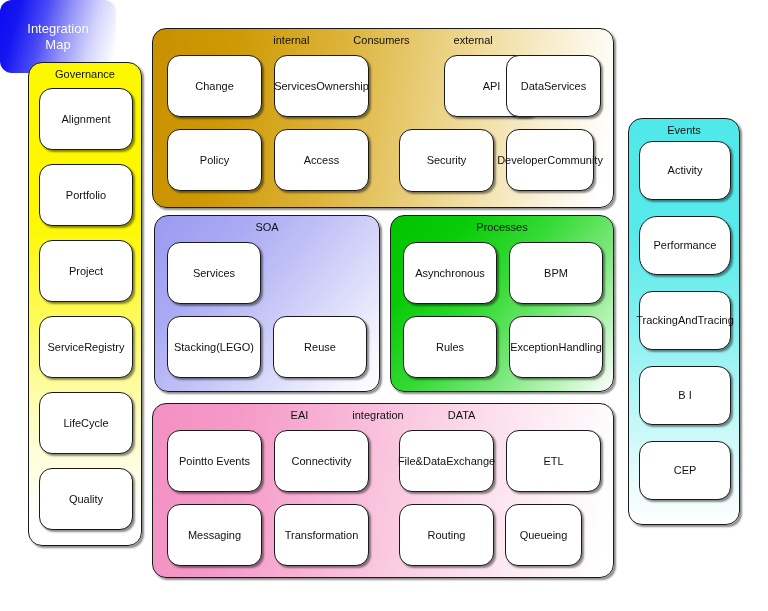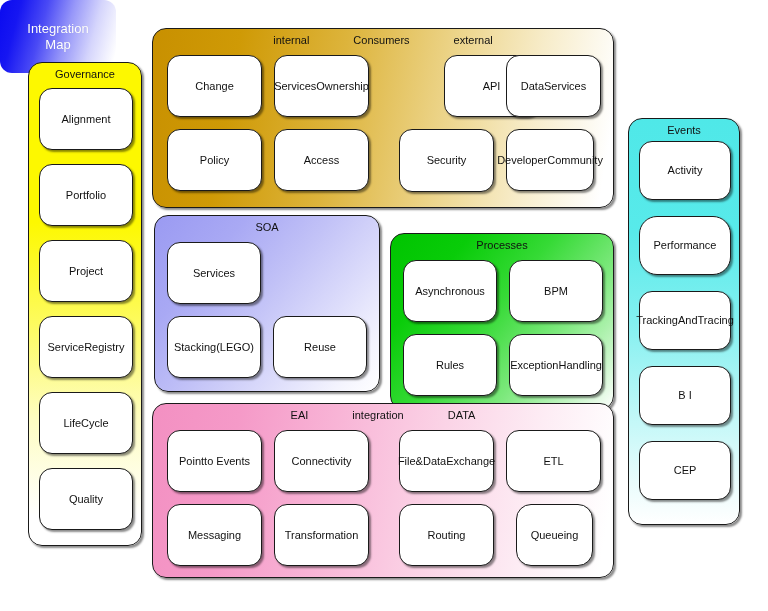--- a/index.html
+++ b/index.html
@@ -80,21 +80,20 @@
   }
   
   #soa {
     left: 154px; top: 215px; width: 226px; height: 177px;
     background: linear-gradient(130deg, #9a9af2 0%, #a9a9f4 25%, #c2c2f7 48%, #ddddfb 70%, #f4f4fe 88%, #ffffff 100%);
   }
   
   #processes {
     left: 390px; top: 215px; width: 224px; height: 177px;
     background: linear-gradient(130deg, #00c400 0%, #09cc09 22%, #36da36 45%, #7fe97f 68%, #c8f6c8 87%, #ffffff 100%);
-    margin-top: 18px;
   }
   
   #eai {
     left: 152px; top: 403px; width: 462px; height: 175px;
     background: linear-gradient(100deg, #f390c2 0%, #f59ac8 18%, #f8b4d6 38%, #fbd3e6 60%, #fdecf4 80%, #ffffff 97%);
   }
   
   #integration-map {
     left: 626px; top: 40px; width: 116px; height: 73px;
     border-radius: 12px;
@@ -244,21 +243,21 @@
       </div>
       <div class="card" style="left: 14px; top: 100px; width: 95px; height: 62px;">
         <span>Messaging</span>
       </div>
       <div class="card" style="left: 121px; top: 100px; width: 95px; height: 62px;">
         <span>Transformation</span>
       </div>
       <div class="card" style="left: 246px; top: 100px; width: 95px; height: 62px;">
         <span>Routing</span>
       </div>
-      <div class="card" style="left: 363px; top: 100px; width: 77px; height: 62px; border-radius: 15px;">
+      <div class="card" style="left: 352px; top: 100px; width: 77px; height: 62px;">
         <span>Queueing</span>
       </div>
     </div>
 
   <div id="integration-map">
     <div id="integration-map-label">
       <span>Integration</span><br>
       <span>Map</span>
     </div>
   </div>

